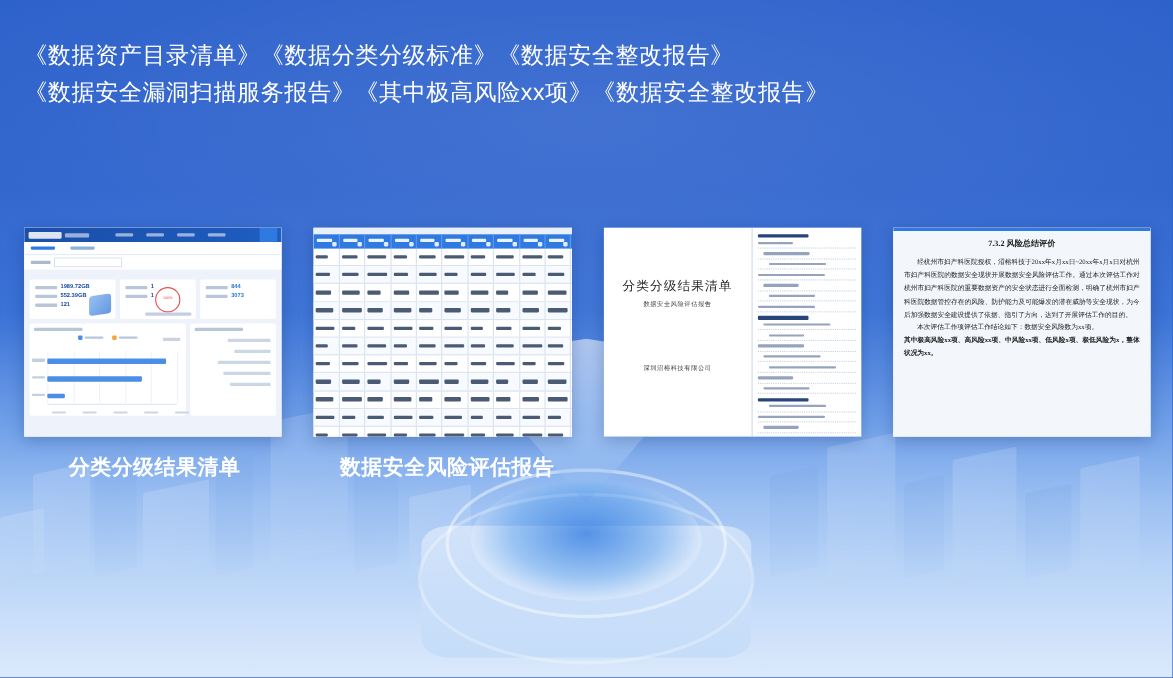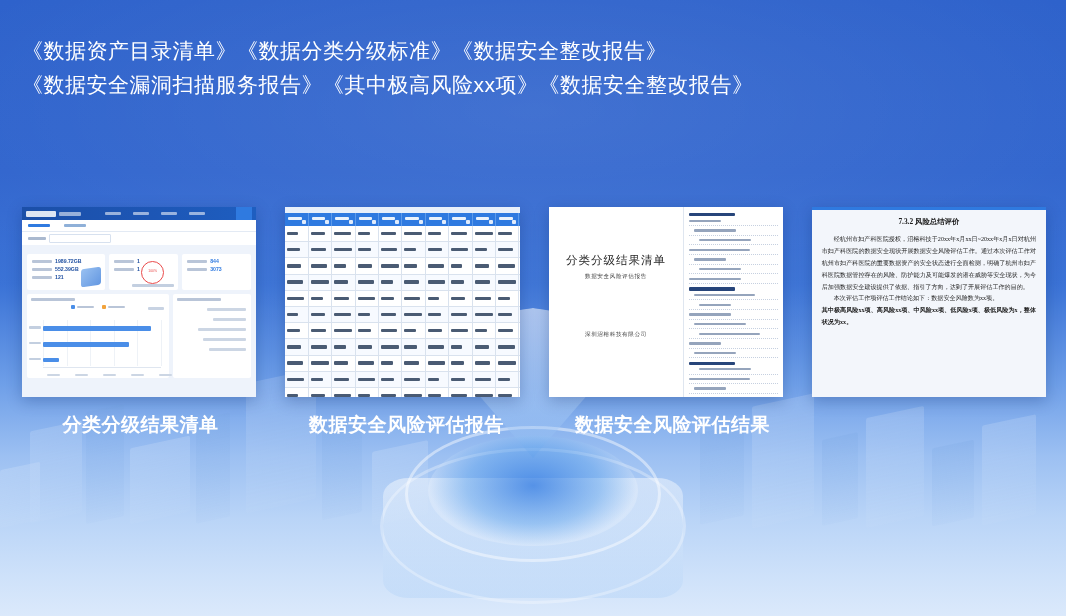--- a/index.html
+++ b/index.html
@@ -731,14 +731,13 @@
       <div class="risk-p ind">经杭州市妇产科医院授权，沼榕科技于20xx年x月xx日~20xx年x月x日对杭州市妇产科医院的数据安全现状开展数据安全风险评估工作。通过本次评估工作对杭州市妇产科医院的重要数据资产的安全状态进行全面检测，明确了杭州市妇产科医院数据管控存在的风险、防护能力及可能爆发的潜在威胁等安全现状，为今后加强数据安全建设提供了依据、指引了方向，达到了开展评估工作的目的。</div>
       <div class="risk-p ind">本次评估工作项评估工作结论如下：数据安全风险数为xx项。</div>
       <div class="risk-p" style="font-weight:bold">其中极高风险xx项、高风险xx项、中风险xx项、低风险x项、极低风险为x，整体状况为xx。</div>
     </div>
   </div>
 </div>
 
 <div class="cap-row">
   <div class="cap">分类分级结果清单</div>
   <div class="cap">数据安全风险评估报告</div>
-  <div class="cap">数据安全风险评估结果</div>
 </div>
 
 </body></html>

